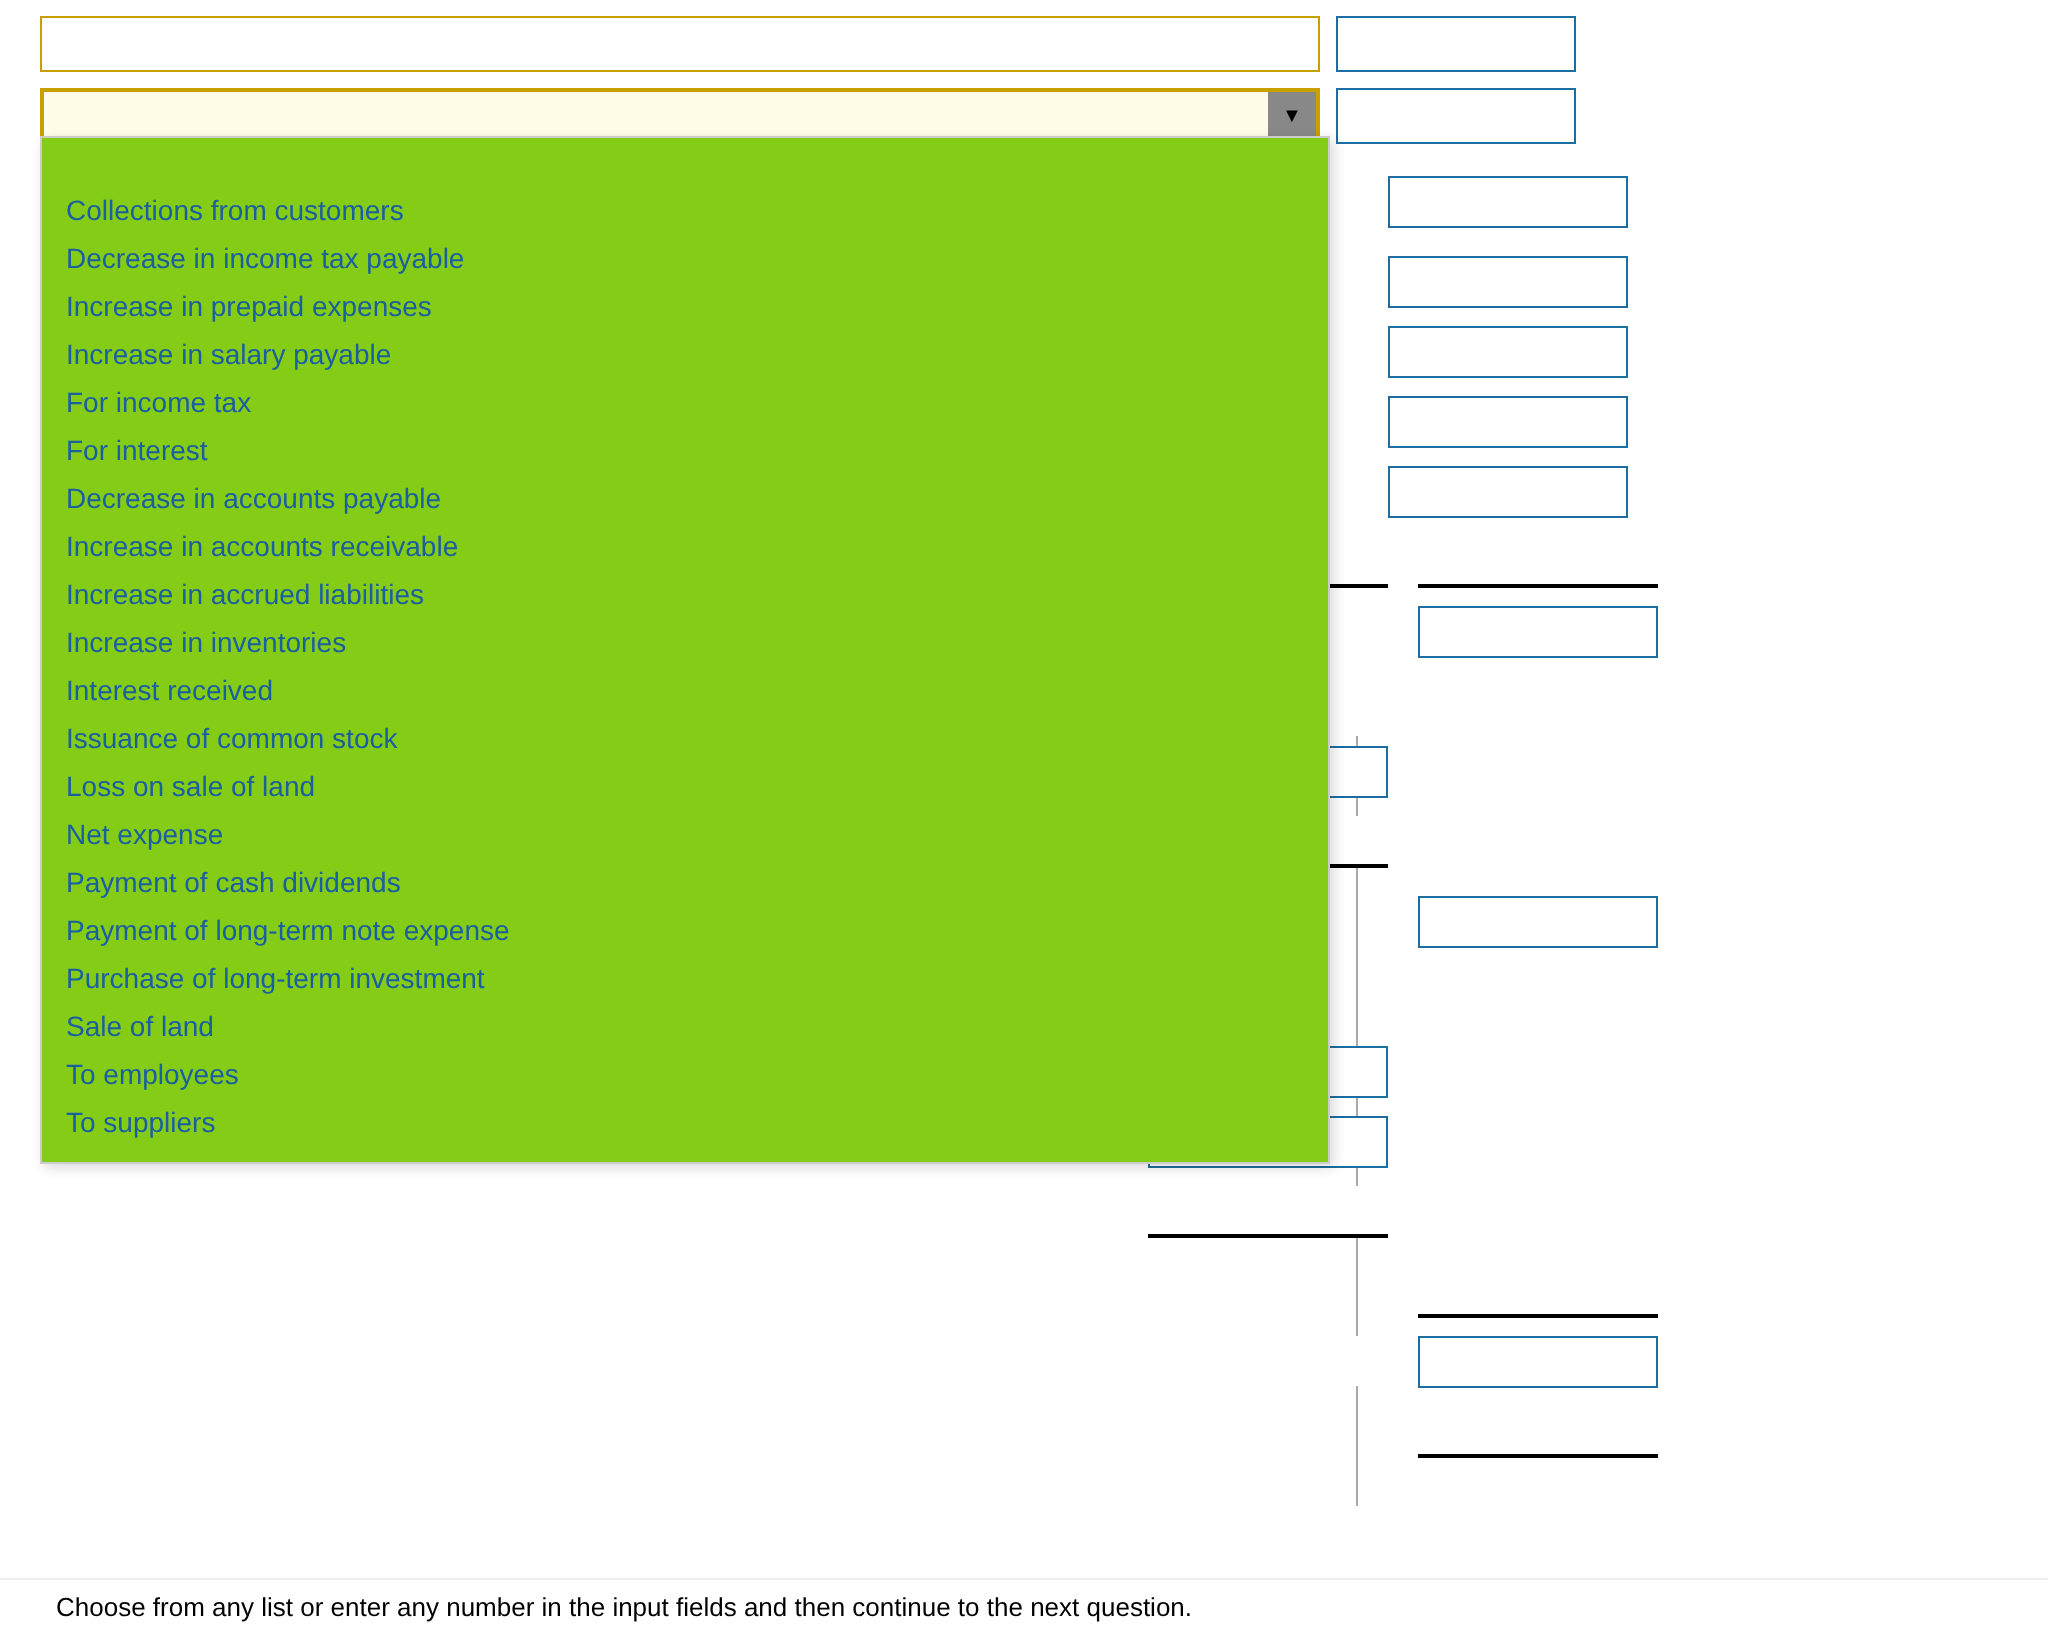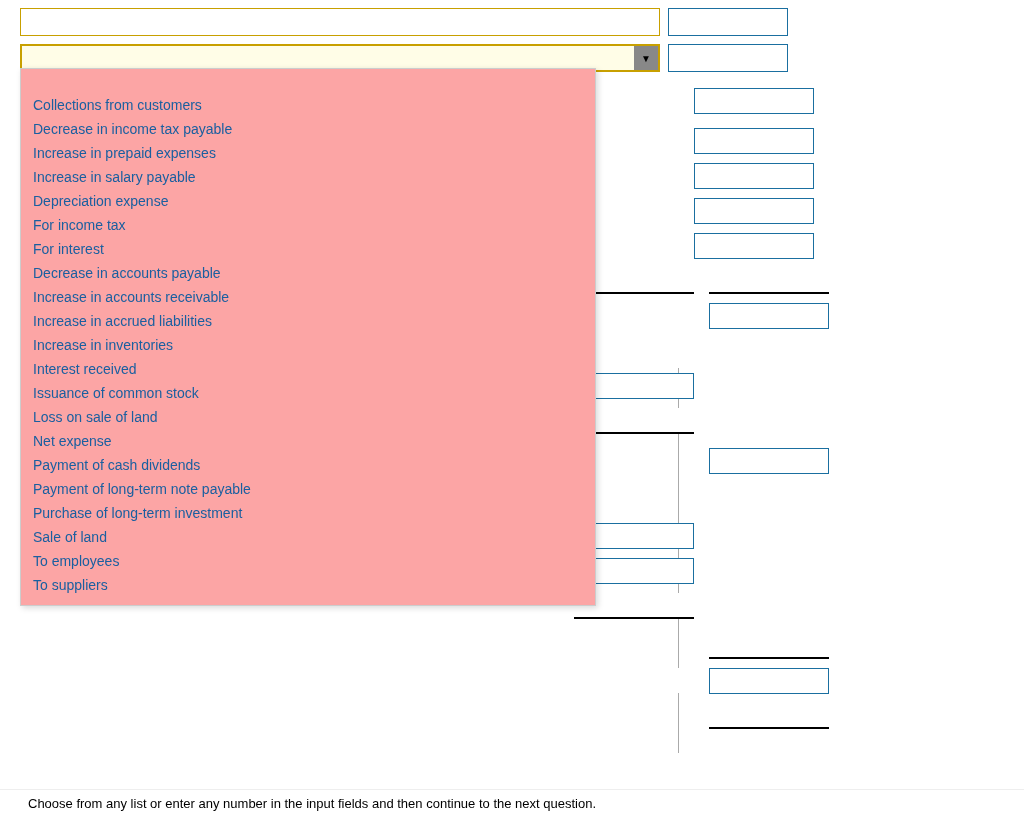--- a/index.html
+++ b/index.html
@@ -70,22 +70,22 @@
       font-size: 10px;
       cursor: pointer;
       flex-shrink: 0;
     }
 
     
     .dropdown-list {
       position: absolute;
       top: 68px;
       left: 20px;
-      width: 576px;
-      background: #fca5a5;
+      width: 645px;
+      background: #84cc16;
       border: 1px solid #ccc;
       z-index: 100;
       padding: 8px 0;
       box-shadow: 2px 2px 6px rgba(0,0,0,0.15);
     }
 
     .dropdown-list-item {
       padding: 4px 12px;
       color: #1a5fa0;
       font-size: 14px;
@@ -159,33 +159,32 @@
       <input type="text" class="input-medium" style="">
     </div>
 
     <div class="dropdown-list">
 
       <div style="height:16px;"></div>
       <div class="dropdown-list-item">Collections from customers</div>
       <div class="dropdown-list-item">Decrease in income tax payable</div>
       <div class="dropdown-list-item">Increase in prepaid expenses</div>
       <div class="dropdown-list-item">Increase in salary payable</div>
-      <div class="dropdown-list-item">Depreciation expense</div>
       <div class="dropdown-list-item">For income tax</div>
       <div class="dropdown-list-item">For interest</div>
       <div class="dropdown-list-item">Decrease in accounts payable</div>
       <div class="dropdown-list-item">Increase in accounts receivable</div>
       <div class="dropdown-list-item">Increase in accrued liabilities</div>
       <div class="dropdown-list-item">Increase in inventories</div>
       <div class="dropdown-list-item">Interest received</div>
       <div class="dropdown-list-item">Issuance of common stock</div>
       <div class="dropdown-list-item">Loss on sale of land</div>
       <div class="dropdown-list-item">Net expense</div>
       <div class="dropdown-list-item">Payment of cash dividends</div>
-      <div class="dropdown-list-item">Payment of long-term note payable</div>
+      <div class="dropdown-list-item">Payment of long-term note expense</div>
       <div class="dropdown-list-item">Purchase of long-term investment</div>
       <div class="dropdown-list-item">Sale of land</div>
       <div class="dropdown-list-item">To employees</div>
       <div class="dropdown-list-item">To suppliers</div>
     </div>
 
     <input type="text" class="field-input" style="width: 120px; top: 88px; right: 210px;">
 
     <input type="text" class="field-input" style="width: 120px; top: 128px; right: 210px;">
 

